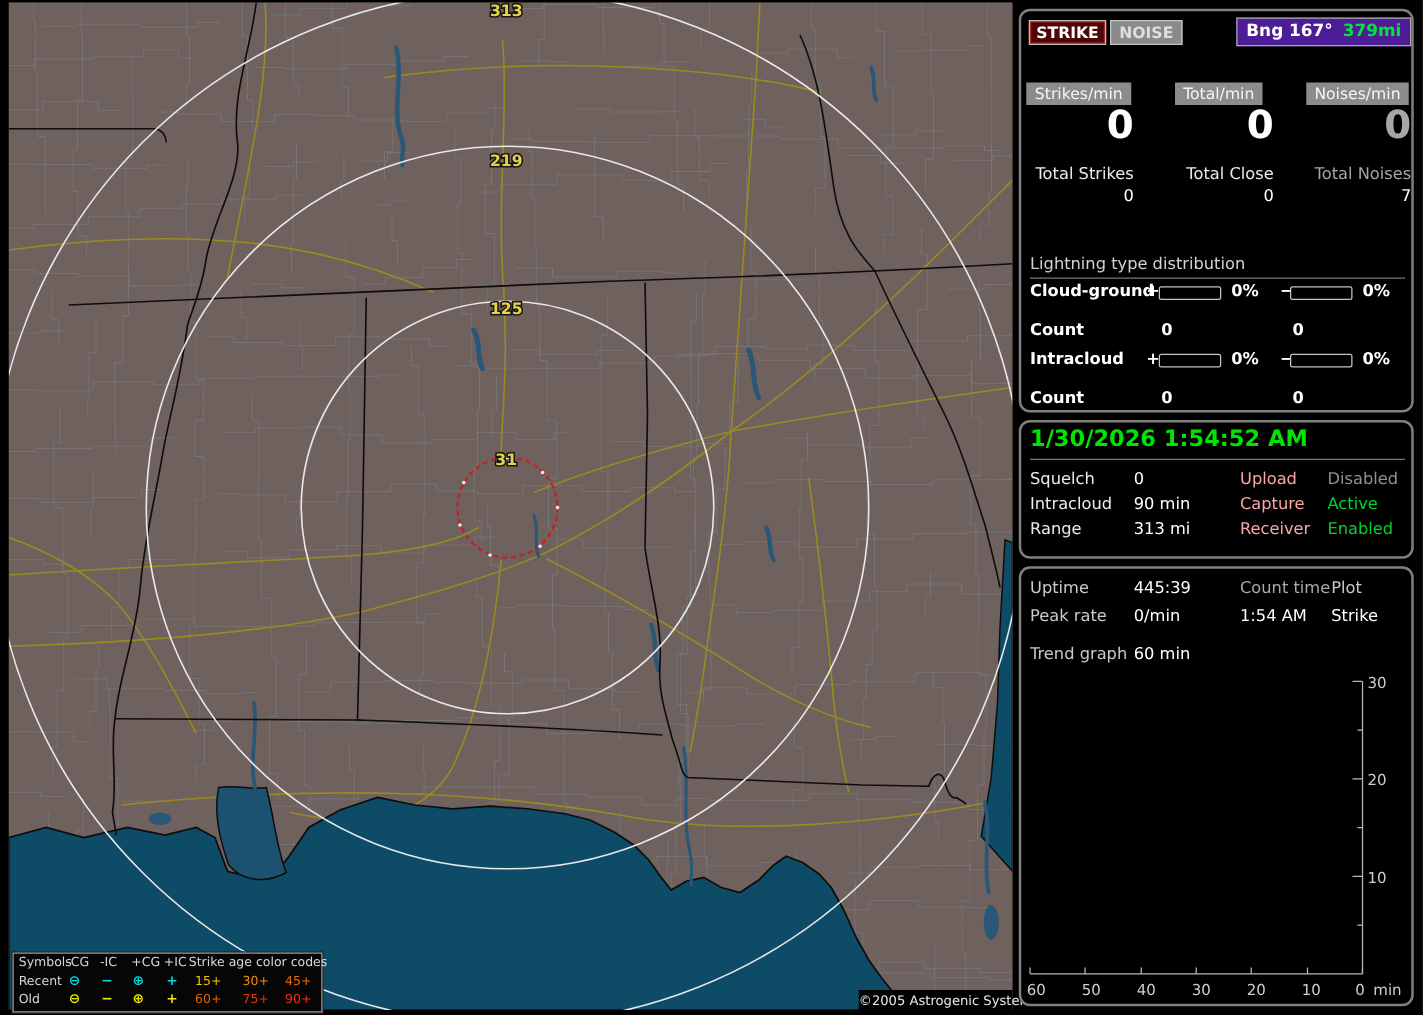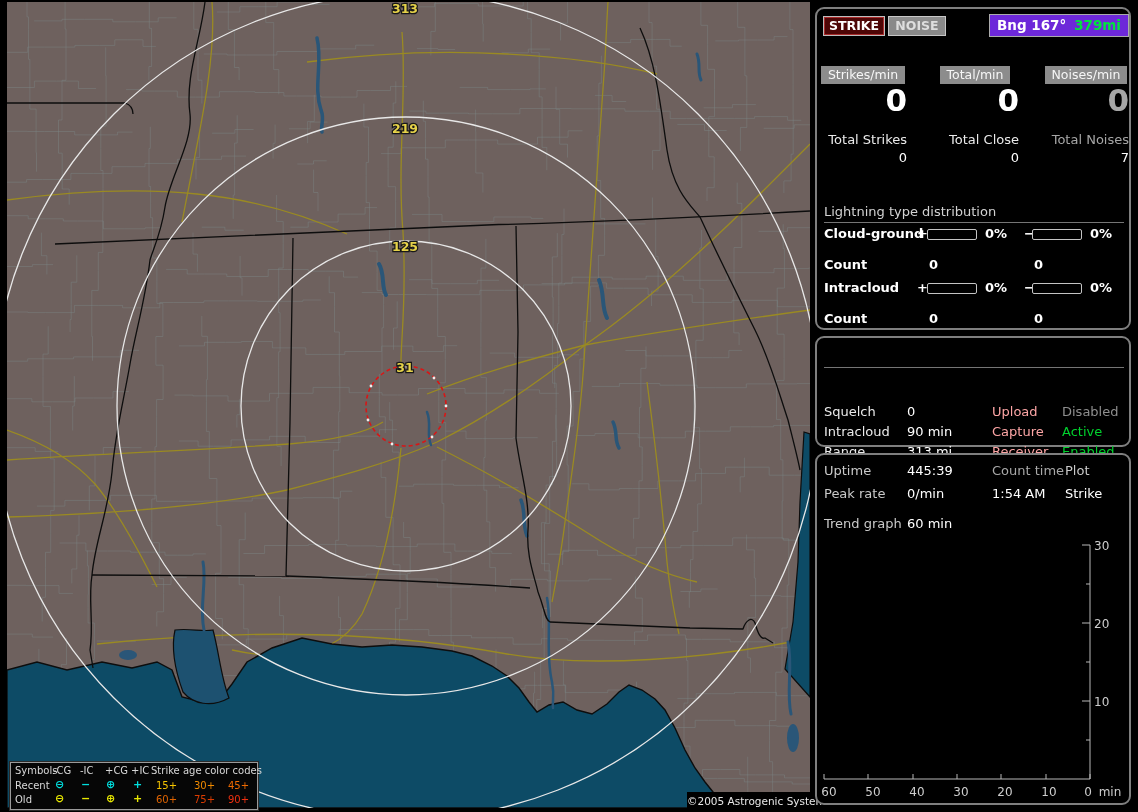--- a/index.html
+++ b/index.html
@@ -18,39 +18,39 @@
   
   .pbox{left:815px;width:316px;background:#000;border:2px solid #7f7f7f;border-radius:9px;box-sizing:border-box;}
   #box1{top:7px;height:323px;}
   #box2{top:336px;height:111px;}
   #box3{top:453px;height:352px;}
   .pbox *{position:absolute;white-space:nowrap;}
   .btn{font-weight:bold;font-size:12.5px;text-align:center;line-height:18px;height:20px;box-sizing:border-box;cursor:pointer;}
   #strike-btn{left:6px;top:7px;width:62px;background:#4e0606;color:#fff;
     border:1px solid #bdbdbd;box-shadow:inset 0 0 0 1px #a82a2a;}
   #noise-btn{left:71px;top:7px;width:58px;background:#8a8a8a;color:#dedede;border:1px solid #c6c6c6;}
-  #bng-box{left:172px;top:5px;width:140px;height:23px;background:#6d28d9;border:1px solid #ababab;box-sizing:border-box;}
+  #bng-box{left:172px;top:5px;width:140px;height:23px;background:#4c1d95;border:1px solid #ababab;box-sizing:border-box;}
   #bng-box .bl{left:7px;top:2px;font-size:13.5px;font-weight:bold;color:#fff;}
   #bng-box .bv{right:7px;top:2px;font-size:13.5px;font-weight:bold;color:#00e43c;}
   .ratecol{top:0;height:170px;}
   .pill{display:inline-block;position:static;background:#8c8c8c;color:#f6f6f6;font-size:12.5px;padding:1px 7px 2px;}
   .pillrow{top:55px;width:100%;text-align:center;}
   .bigzero{top:74px;width:100%;text-align:right;font-size:31px;font-weight:bold;color:#fff;line-height:34px;}
   .totlbl{top:123px;width:100%;text-align:right;font-size:13px;color:#eaeaea;}
   .totval{top:141px;width:100%;text-align:right;font-size:13px;color:#fff;}
   .dim .bigzero{color:#a6a6a6;} .dim .totlbl{color:#a6a6a6;}
   #dist-title{left:7px;top:195px;font-size:13px;color:#d2d2d2;}
   #dist-rule{left:7px;top:213px;width:300px;border-top:1px solid #757575;}
   .drow{left:0;width:316px;height:18px;font-size:13px;font-weight:bold;color:#fff;}
   .drow .lab{left:7px;} .drow .sgn{font-weight:bold;}
   .bar{top:3px;width:50px;height:11px;border:1px solid #c4c4c4;border-radius:2px;background:#000;box-sizing:border-box;}
   
   #dt{left:7px;top:3px;font-size:18px;font-weight:bold;color:#00e400;}
   #dt-rule{left:7px;top:29px;width:300px;border-top:1px solid #757575;}
-  .srow{left:0;width:316px;height:20px;font-size:13px;margin-top:28px;}
+  .srow{left:0;width:316px;height:20px;font-size:13px;}
   .c1{left:7px;color:#eaeaea;} .c2{left:90px;color:#fff;} .c3{left:175px;color:#fca5a5;} .c4{left:245px;color:#fff;}
   .green{color:#00d22e !important;} .gray{color:#8f8f8f !important;}
   
   .urow{left:0;width:316px;height:20px;font-size:13px;}
   .u1{left:7px;color:#c9c9c9;} .u2{left:90px;color:#fff;} .u3{left:175px;color:#a8a8a8;} .u4{left:248px;color:#c9c9c9;}
   .white{color:#fff !important;}
   #trend-chart{left:0;top:0;width:312px;height:348px;}
   #trend-chart text{font-size:12px;fill:#cdcdcd;font-family:"DejaVu Sans",sans-serif;}
 </style>
 </head>
@@ -225,20 +225,21 @@
     <span style="left:273px;">0%</span>
   </div>
   <div class="drow" style="top:302px;">
     <span class="lab">Count</span>
     <span style="left:112px;">0</span>
     <span style="left:217px;">0</span>
   </div>
 </div>
 
 <div id="box2" class="pbox abs">
+  <div id="dt">1/30/2026 1:54:52 AM</div>
   <div id="dt-rule"></div>
   <div class="srow" style="top:38px;">
     <span class="c1">Squelch</span>
     <span class="c2">0</span>
     <span class="c3">Upload</span>
     <span class="c4 gray">Disabled</span>
   </div>
   <div class="srow" style="top:58px;">
     <span class="c1">Intracloud</span>
     <span class="c2">90 min</span>

